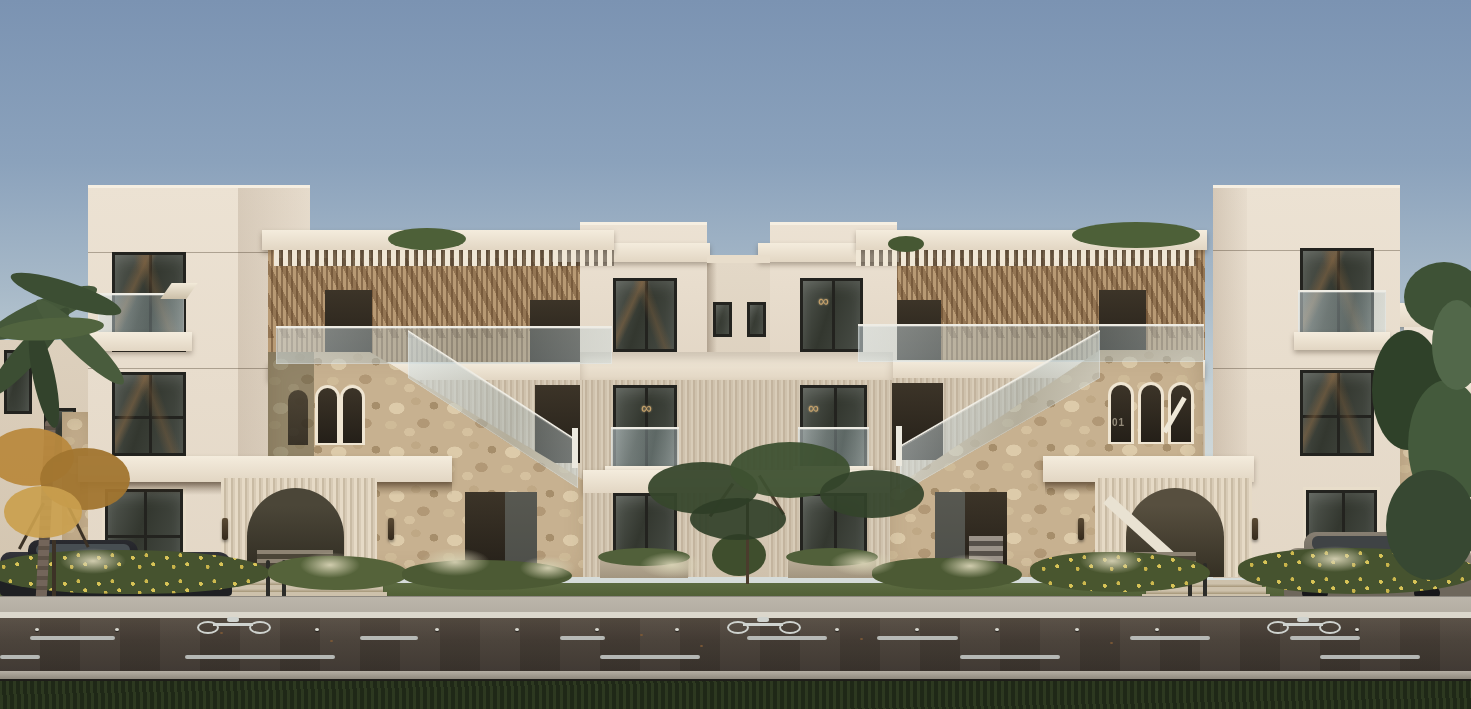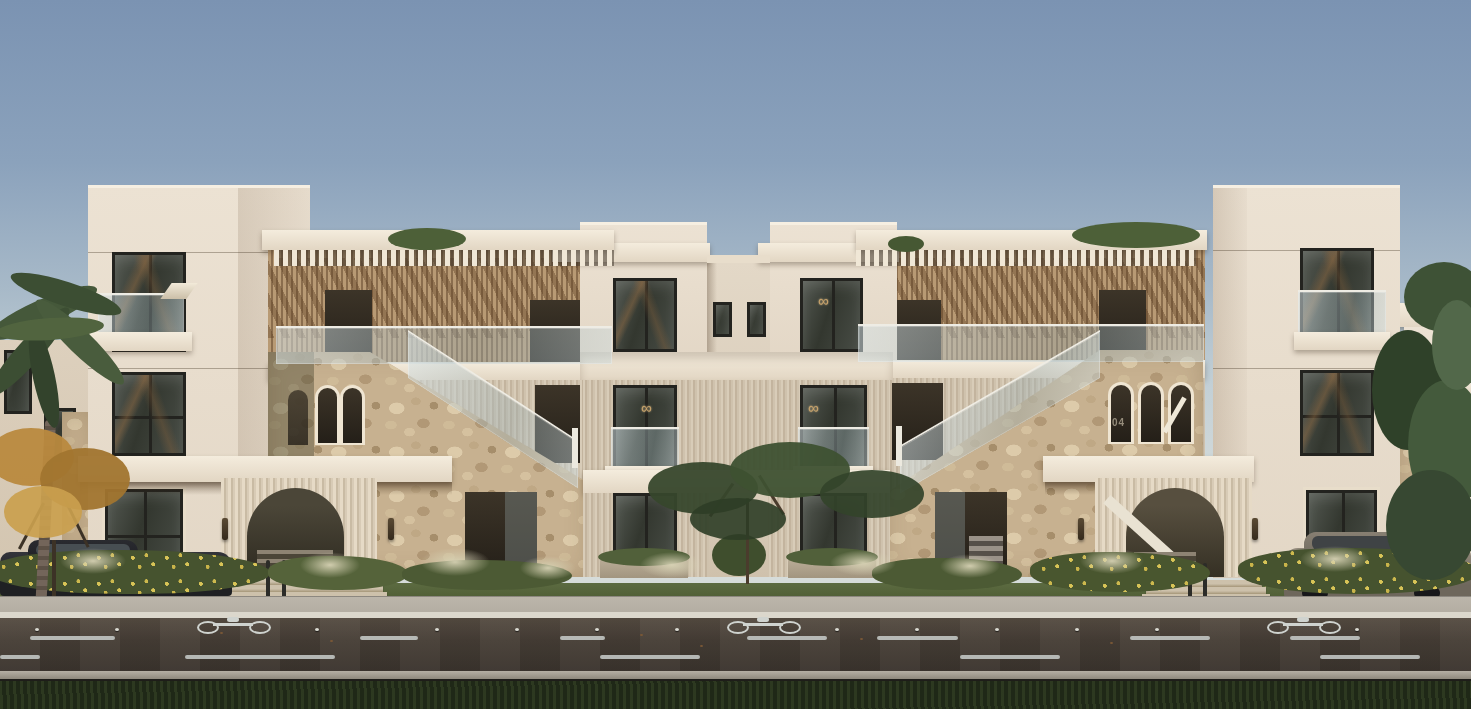--- a/index.html
+++ b/index.html
@@ -170,21 +170,21 @@
   <div class="abs stone" style="left:885px;top:350px;width:318px;height:227px;clip-path:polygon(67.6% 0%,100% 0%,100% 100%,0% 100%,0% 63.4%);"></div>
 
   <div class="abs" style="left:315px;top:385px;width:25px;height:60px;background:#efe5d2;border-radius:13px 13px 0 0;"></div>
   <div class="abs dark-open" style="left:318px;top:388px;width:19px;height:55px;border-radius:10px 10px 0 0;"></div>
   <div class="abs" style="left:340px;top:385px;width:25px;height:60px;background:#efe5d2;border-radius:13px 13px 0 0;"></div>
   <div class="abs dark-open" style="left:343px;top:388px;width:19px;height:55px;border-radius:10px 10px 0 0;"></div>
   <div class="abs dark-open" style="left:288px;top:390px;width:20px;height:55px;border-radius:10px 10px 0 0;opacity:.8;"></div>
 
   <div class="abs" style="left:1108px;top:382px;width:26px;height:62px;background:#efe5d2;border-radius:13px 13px 0 0;"></div>
   <div class="abs dark-open" style="left:1111px;top:385px;width:20px;height:57px;border-radius:10px 10px 0 0;"></div>
-  <span class="unitnum" style="left:1112px;top:417px;">04</span>
+  <span class="unitnum" style="left:1112px;top:417px;">01</span>
   <div class="abs" style="left:1138px;top:382px;width:26px;height:62px;background:#efe5d2;border-radius:13px 13px 0 0;"></div>
   <div class="abs dark-open" style="left:1141px;top:385px;width:20px;height:57px;border-radius:10px 10px 0 0;"></div>
   <div class="abs" style="left:1168px;top:382px;width:26px;height:62px;background:#efe5d2;border-radius:13px 13px 0 0;"></div>
   <div class="abs dark-open" style="left:1171px;top:385px;width:20px;height:57px;border-radius:10px 10px 0 0;"></div>
   <div class="abs" style="left:1172px;top:395px;width:5px;height:40px;background:#efe8d8;transform:rotate(30deg);"></div>
 
   <div class="abs glass" style="left:276px;top:326px;width:336px;height:36px;"></div>
   <div class="abs glass" style="left:858px;top:324px;width:346px;height:36px;"></div>
 
   <div class="abs glass" style="left:408px;top:330px;width:170px;height:46px;transform:skewY(33deg);transform-origin:left top;"></div>

